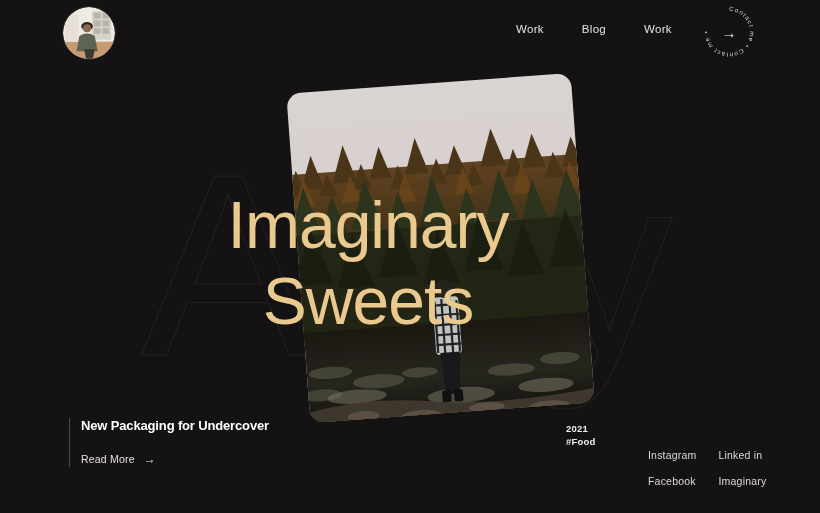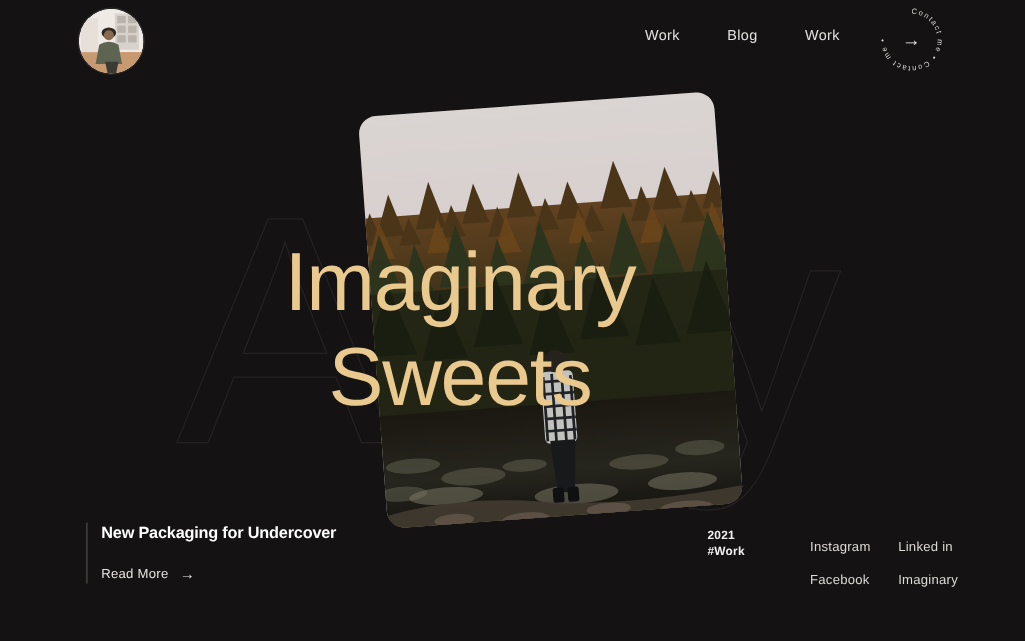--- a/index.html
+++ b/index.html
@@ -164,21 +164,21 @@
     font-size:10.5px;
     letter-spacing:.2px;
     text-decoration:none;
     cursor:pointer;
   }
   .read-more .arr { font-size:12px; line-height:1; }
 
   
   .socials {
     position:absolute;
-    left:648px; top:432px;
+    left:648px; top:449px;
     display:grid;
     grid-template-columns:auto auto;
     column-gap:22px;
     row-gap:14px;
     z-index:20;
   }
   .socials a {
     color:#dcd9d6;
     font-size:10.5px;
     letter-spacing:.2px;
@@ -361,21 +361,21 @@
     </div>
   </div>
 
   <div class="hero-title">
     <span class="line">Imaginary</span>
     <span class="line">Sweets</span>
   </div>
 
   <div class="photo-meta">
     <div>2021</div>
-    <div>#Work</div>
+    <div>#Food</div>
   </div>
 
   <div class="article">
     <div class="headline">New Packaging for Undercover</div>
     <a class="read-more">
       <span>Read More</span>
       <span class="arr">→</span>
     </a>
   </div>
 

